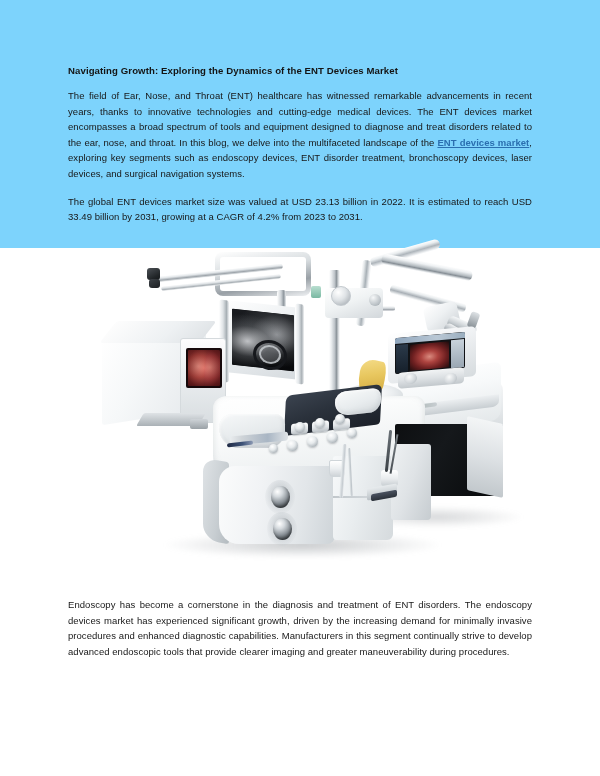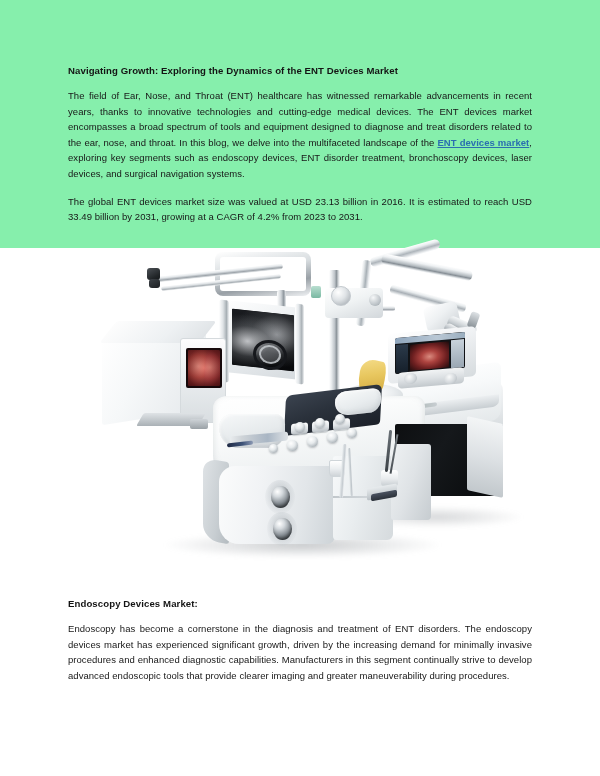--- a/index.html
+++ b/index.html
@@ -12,21 +12,21 @@
     width: 600px;
     height: 776px;
     overflow: hidden;
     font-family: "Liberation Sans", "DejaVu Sans", sans-serif;
     -webkit-font-smoothing: antialiased;
   }
   .page {
     position: relative;
     width: 600px;
     height: 572px;
-    background: #86efac;
+    background: #7dd3fc;
     box-sizing: border-box;
   }
   .content {
     position: absolute;
     left: 68px;
     top: 64px;
     width: 464px;
   }
   h2.section-heading {
     font-size: 9.6px;
@@ -554,21 +554,21 @@
 
 <div class="page">
 
   <div class="content">
 
     <h2 class="section-heading">Navigating Growth: Exploring the Dynamics of the ENT Devices Market</h2>
 
     <p class="body-text"><span>The field of Ear, Nose, and Throat (ENT) healthcare has witnessed remarkable advancements in recent years, thanks to innovative technologies and cutting-edge medical devices. The ENT devices market encompasses a broad spectrum of tools and equipment designed to diagnose and treat disorders related to the ear, nose, and throat. In this blog, we delve into the multifaceted landscape of the </span><a class="inline-link" href="#">ENT devices market</a><span>, exploring key segments such as endoscopy devices, ENT disorder treatment, bronchoscopy devices, laser devices, and surgical navigation systems.</span></p>
 
 
-    <p class="body-text last">The global ENT devices market size was valued at USD 23.13 billion in 2016. It is estimated to reach USD 33.49 billion by 2031, growing at a CAGR of 4.2% from 2023 to 2031.</p>
+    <p class="body-text last">The global ENT devices market size was valued at USD 23.13 billion in 2022. It is estimated to reach USD 33.49 billion by 2031, growing at a CAGR of 4.2% from 2023 to 2031.</p>
   </div>
 
   <div class="figure">
     <div class="photo">
 
       <div class="ground-shadow"></div>
       <div class="ground-shadow2"></div>
 
       <div class="boom-rect"></div>
       <div class="boom-h1"></div>
@@ -682,17 +682,16 @@
 
       <div class="tube1"></div>
       <div class="tube2"></div>
       <div class="cable"></div>
       <div class="cable2"></div>
 
     </div>
   </div>
 
   <div class="content" style="top:597px;">
-    <h2 class="section-heading">Endoscopy Devices Market:</h2>
     <p class="body-text last">Endoscopy has become a cornerstone in the diagnosis and treatment of ENT disorders. The endoscopy devices market has experienced significant growth, driven by the increasing demand for minimally invasive procedures and enhanced diagnostic capabilities. Manufacturers in this segment continually strive to develop advanced endoscopic tools that provide clearer imaging and greater maneuverability during procedures.</p>
   </div>
 
 </div>
 
 </body></html>

